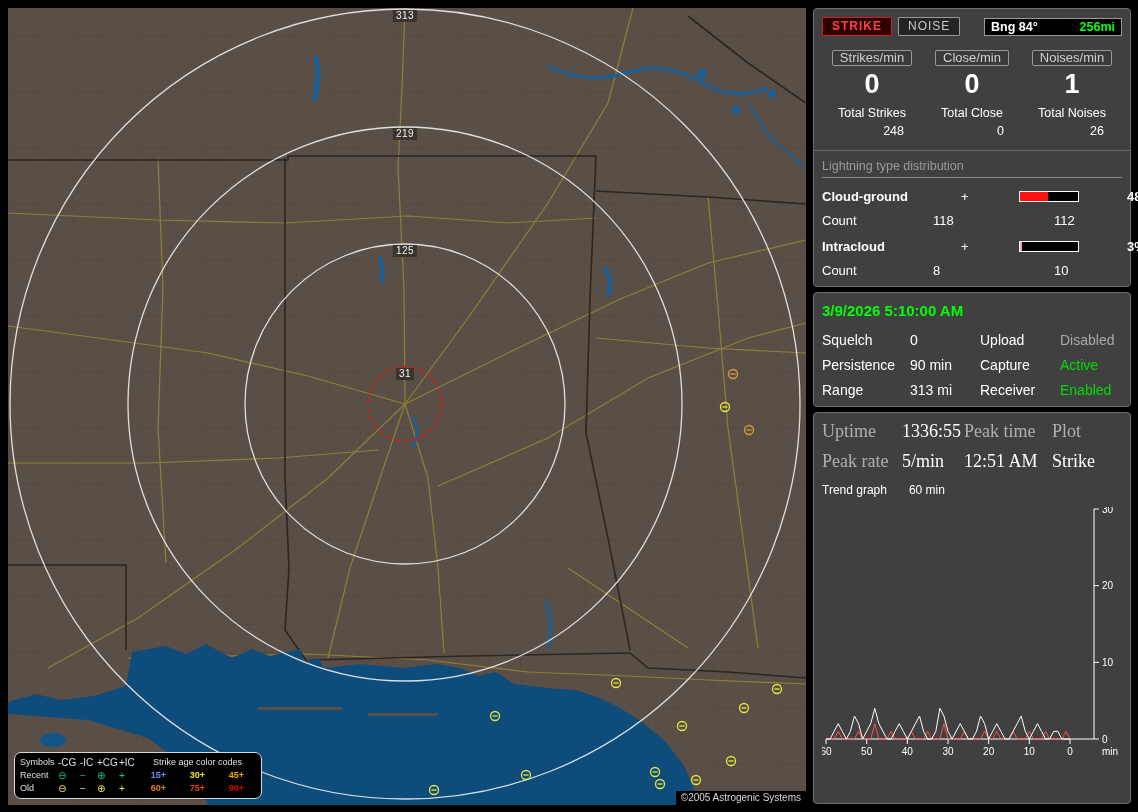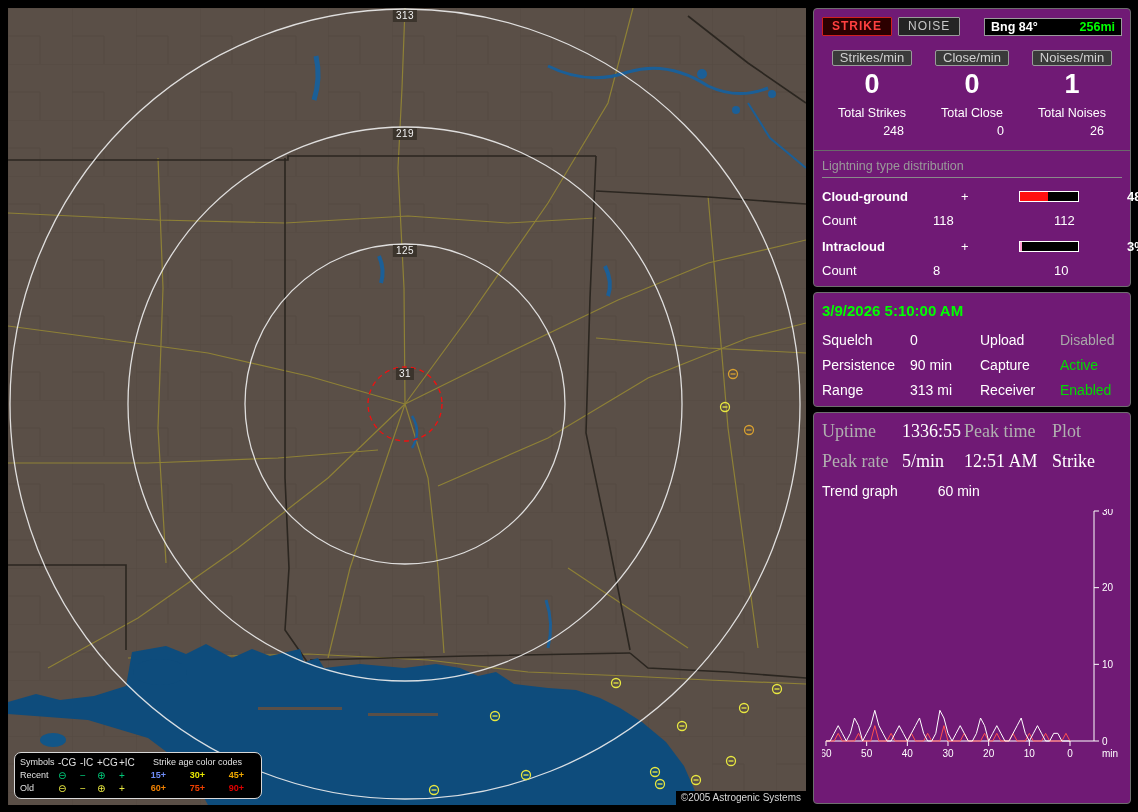--- a/index.html
+++ b/index.html
@@ -19,21 +19,21 @@
   .lg-grid span { white-space:nowrap; }
   .lg-sym { text-align:left; font-size:10px; }
   .lg-right { width:118px; text-align:center; }
   .lg-ages { display:flex; justify-content:space-around; font-weight:bold; }
   .copyright { position:absolute; right:0; bottom:0; background:#000; color:#d8d8d8;
     font-size:10px; padding:1px 5px 2px; }
 
   
   .panel { position:absolute; left:813px; top:8px; width:318px; height:796px;
     display:flex; flex-direction:column; gap:5px; }
-  .box { border:1px solid #6e6e6e; border-radius:4px; background:#701a75; padding:8px; color:#fff; }
+  .box { border:1px solid #6e6e6e; border-radius:4px; background:#404040; padding:8px; color:#fff; }
 
   .hdr-row { display:flex; align-items:center; gap:6px; }
   .btn { font-size:12px; line-height:15px; padding:1px 9px; border-radius:1px; cursor:default; }
   .btn-strike { background:#2c0000; border:1px solid #d02020; color:#ff4040; font-weight:bold; letter-spacing:1px; }
   .btn-noise { background:#242424; border:1px solid #9a9a9a; color:#c8c8c8; letter-spacing:1px; }
   .bng { margin-left:auto; width:138px; display:flex; justify-content:space-between;
     border:1px solid #9a9a9a; padding:1px 6px; font-size:12.5px; font-weight:bold; background:#000; }
   .bng .rng { color:#00ff00; }
 
   .permin-row { display:grid; grid-template-columns:1fr 1fr 1fr; margin-top:14px; justify-items:center; }
@@ -56,21 +56,21 @@
   .pct { font-weight:bold; padding-left:5px; }
   .sign { text-align:left; }
   .count-grid { display:grid; grid-template-columns:96px 15px 60px 46px 15px 60px 1fr;
     margin-top:9px; font-size:13px; }
 
   .dt { color:#00ff00; font-weight:bold; font-size:15px; margin:1px 0 13px; }
   .status-grid { display:grid; grid-template-columns:88px 70px 80px 1fr; row-gap:9px; font-size:14px; }
 
   .info-grid { display:grid; grid-template-columns:80px 62px 88px 1fr; row-gap:9px; font-size:18px;font-family:Liberation Serif, serif; }
   .lbl { color:#b0b0b0; }
-  .trend-row { display:flex; gap:40px; margin-top:11px; font-size:14px; }
+  .trend-row { display:flex; gap:22px; margin-top:11px; font-size:12px; }
   #trend-svg { display:block; margin-top:10px; }
 </style>
 </head>
 <body>
 
 <div class="app">
 
   <div class="map">
     <svg class="map-svg" viewBox="0 0 798 797" preserveAspectRatio="none">
       <defs>

